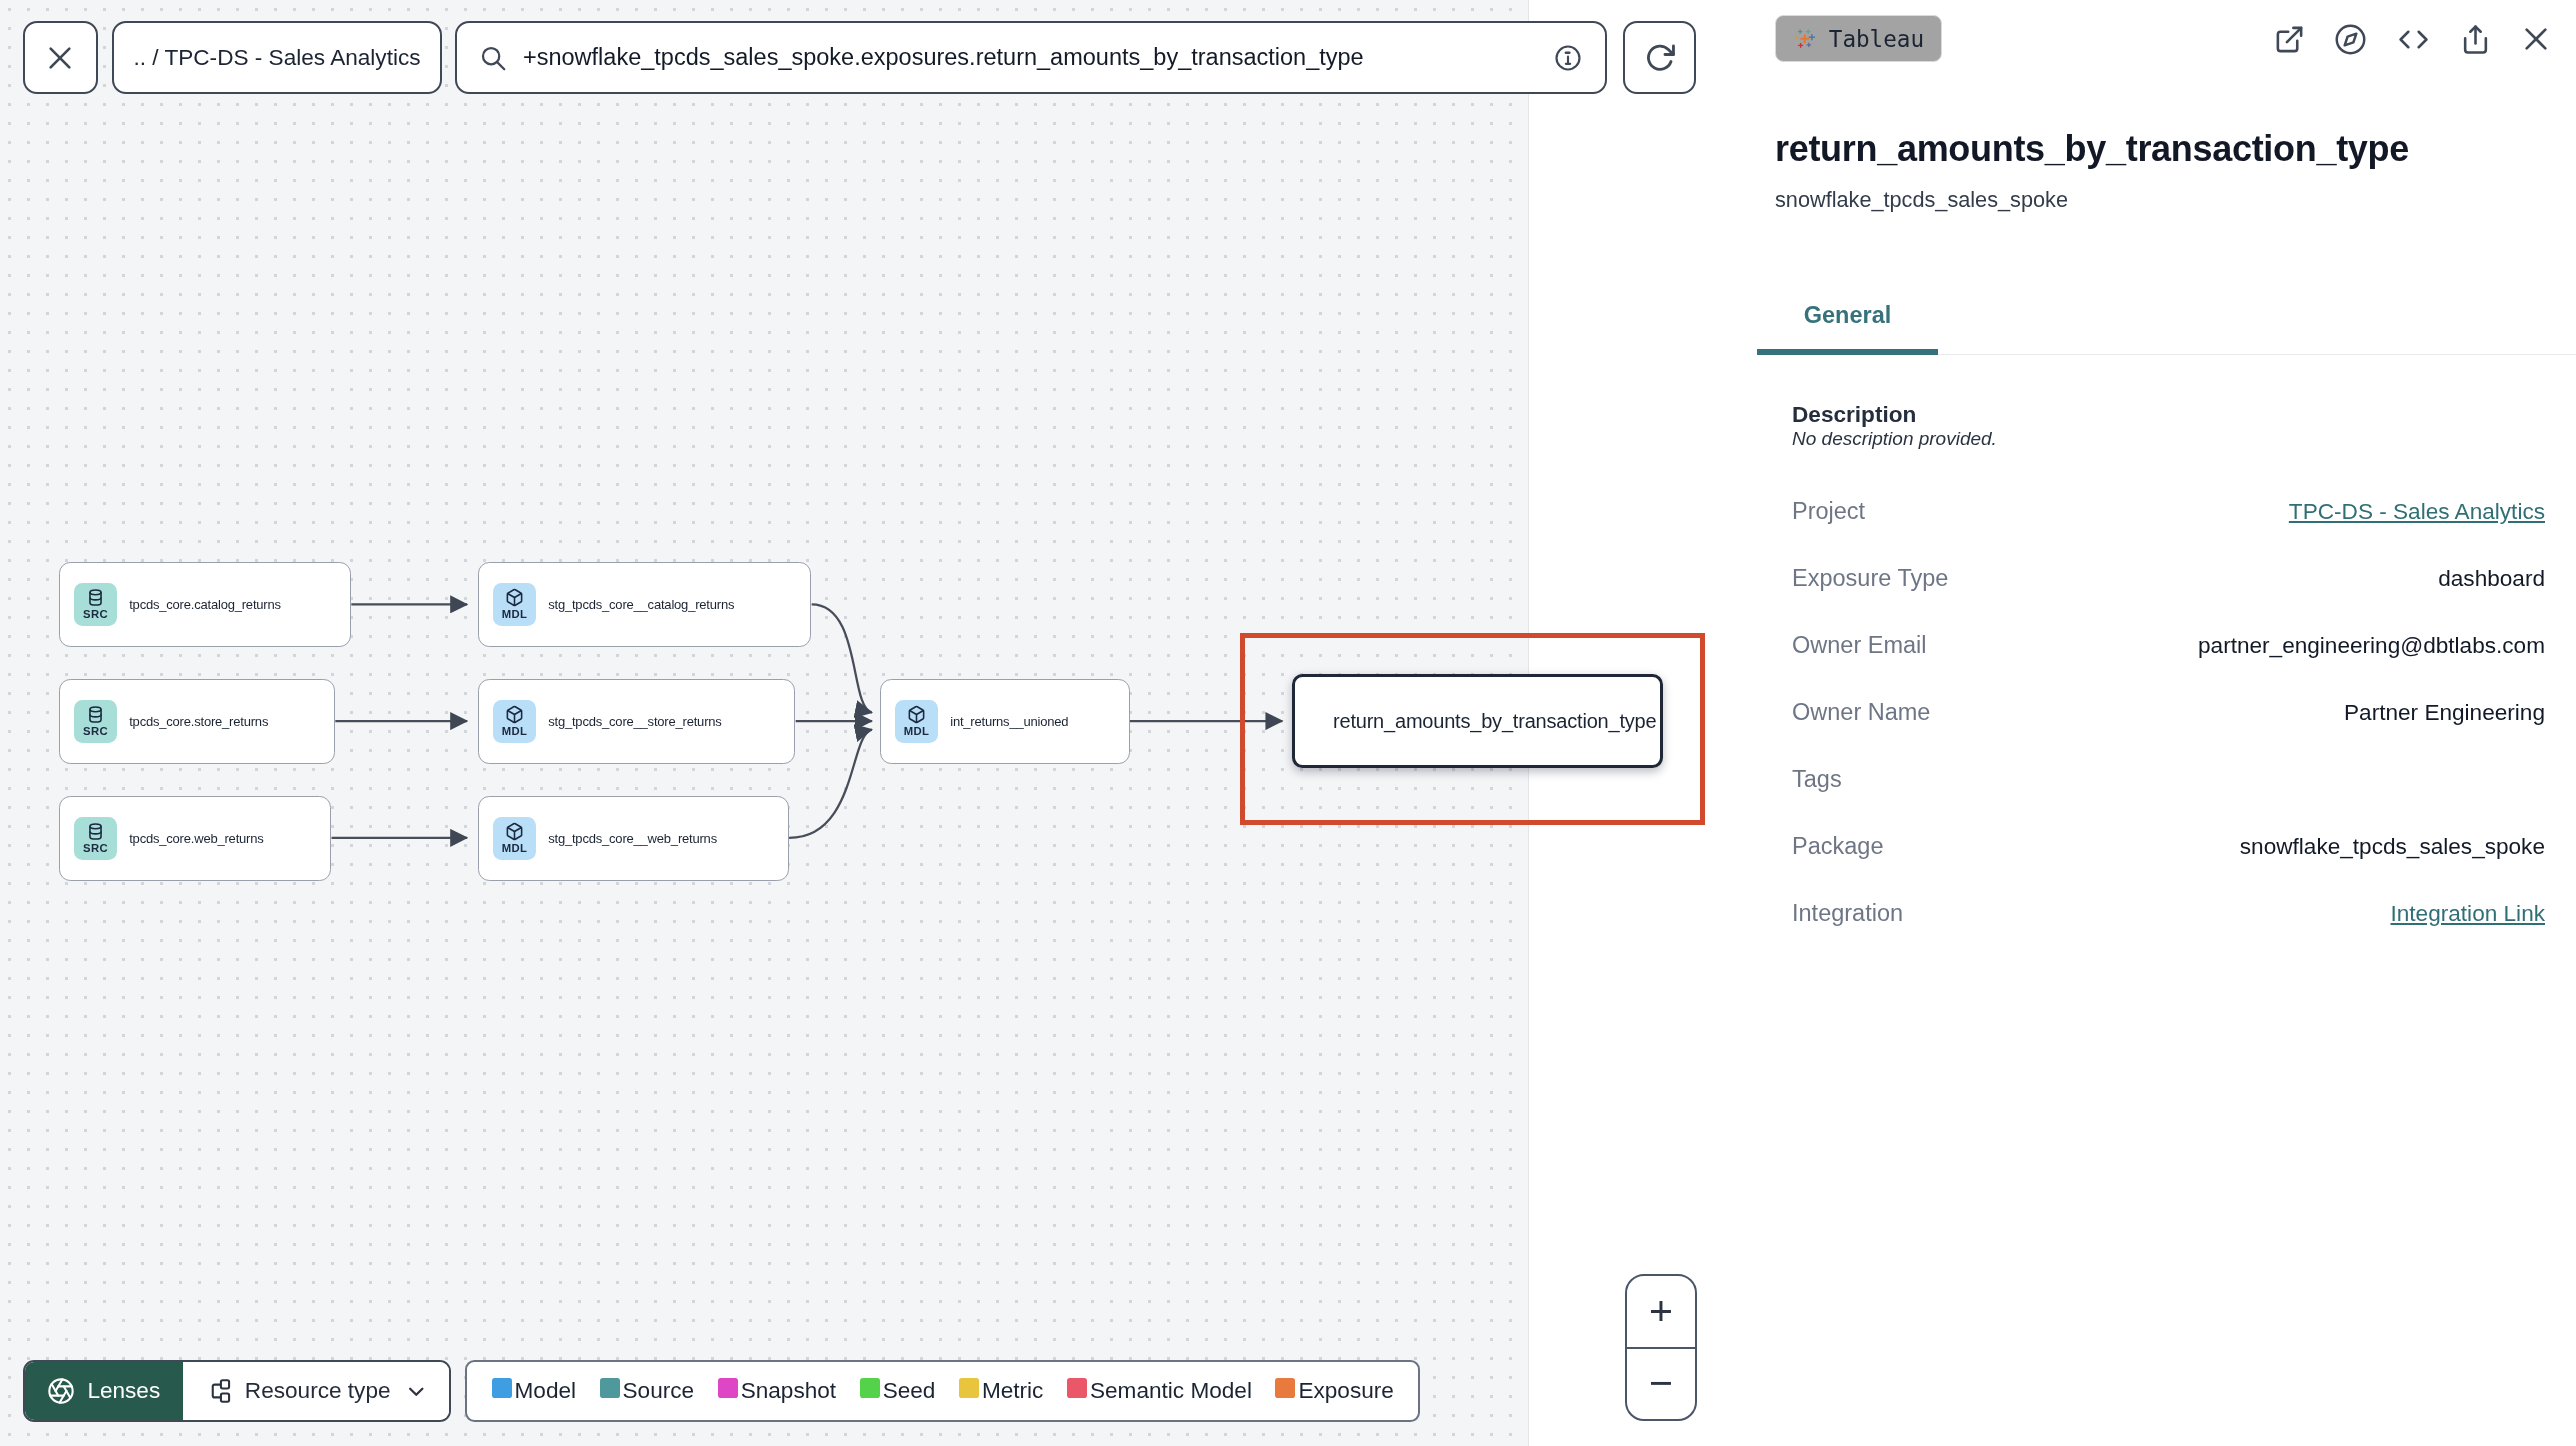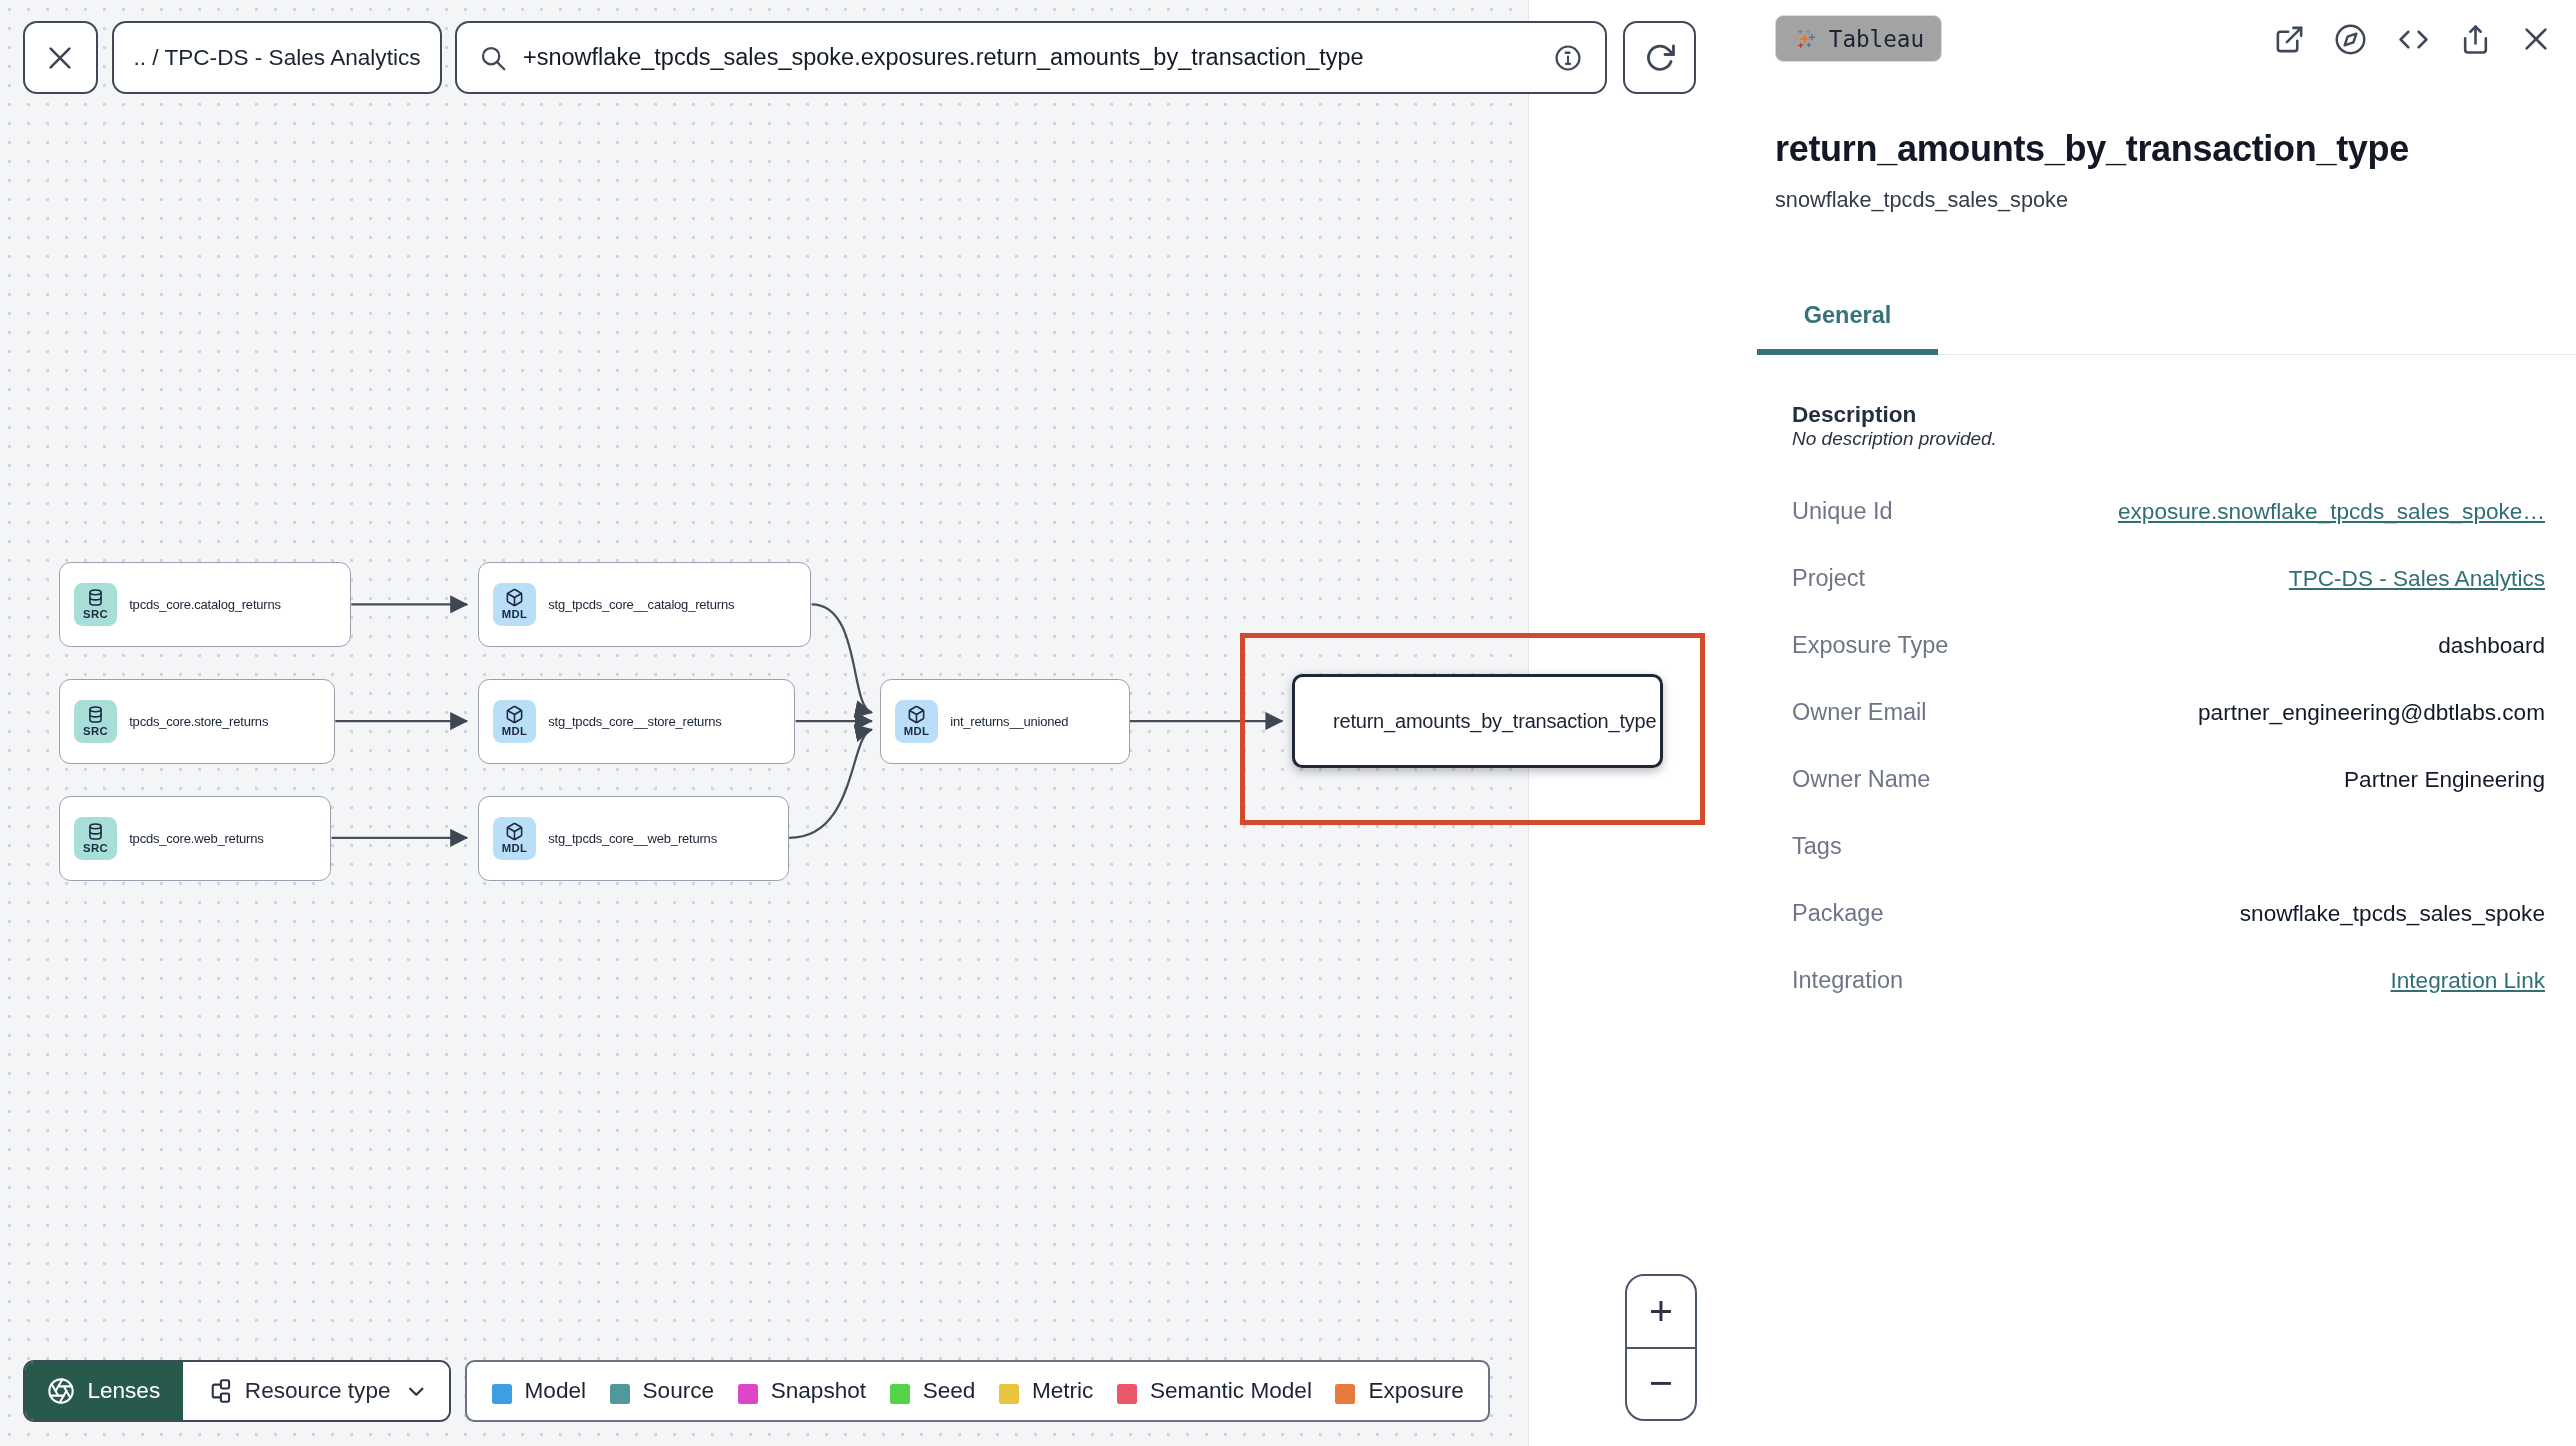--- a/index.html
+++ b/index.html
@@ -72,21 +72,21 @@
     display:flex; align-items:center; gap:13px; padding:0 21px;
     font-size:22.6px; color:#242c3a; cursor:pointer; background:#fff;
   }
   .rtype-seg svg { stroke:#2b3342; }
 
   .legend {
     position:absolute; left:465px; top:1360px; height:62px; background:#fff;
     border:2.4px solid #6b7383; border-radius:9.4px; display:flex; align-items:center;
     gap:23.5px; padding:0 24.5px;
   }
-  .legend-item { display:flex; align-items:flex-end; gap:13px; }
+  .legend-item { display:flex; align-items:flex-start; gap:3px; }
   .legend-swatch { width:20px; height:20px; border-radius:2.8px; }
   .legend-label { font-size:22.6px; color:#1b2433; }
 
   .zoom-pill {
     position:absolute; left:1625px; top:1274px; width:72px; height:147px;
     background:#fff; border:2.4px solid #4a5568; border-radius:19px;
     display:flex; flex-direction:column; overflow:hidden;
   }
   .zoom-cell {
     flex:1; display:flex; align-items:center; justify-content:center;
@@ -407,24 +407,20 @@
     <div class="tab-row">
       <div class="tab">General</div>
     </div>
 
     <div class="panel-body">
       <div class="desc-heading">Description</div>
       <div class="desc-empty">No description provided.</div>
 
       <div class="field-rows">
         <div class="field-row">
-          <span class="field-label">Unique Id</span>
-          <a class="field-value link">exposure.snowflake_tpcds_sales_spoke…</a>
-        </div>
-        <div class="field-row">
           <span class="field-label">Project</span>
           <a class="field-value link">TPC-DS - Sales Analytics</a>
         </div>
         <div class="field-row">
           <span class="field-label">Exposure Type</span>
           <span class="field-value">dashboard</span>
         </div>
         <div class="field-row">
           <span class="field-label">Owner Email</span>
           <span class="field-value">partner_engineering@dbtlabs.com</span>

